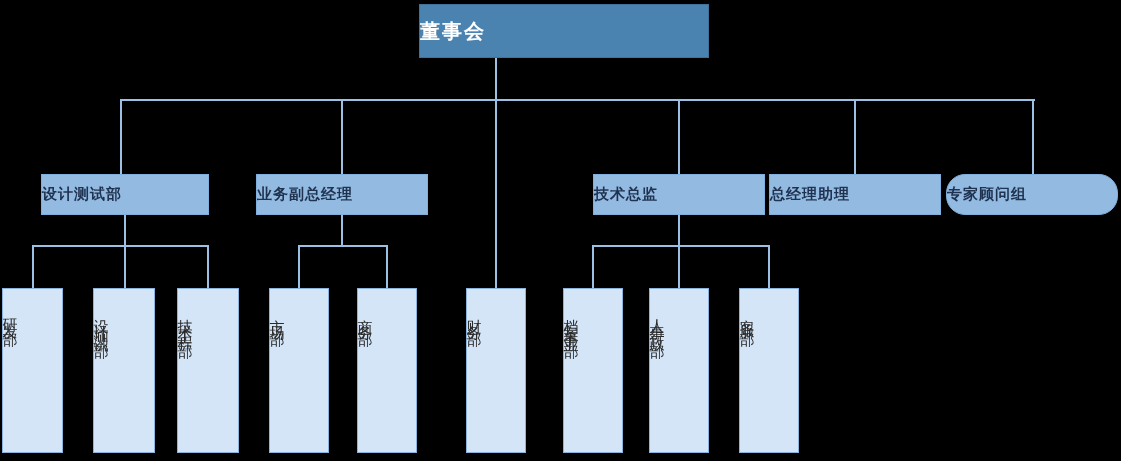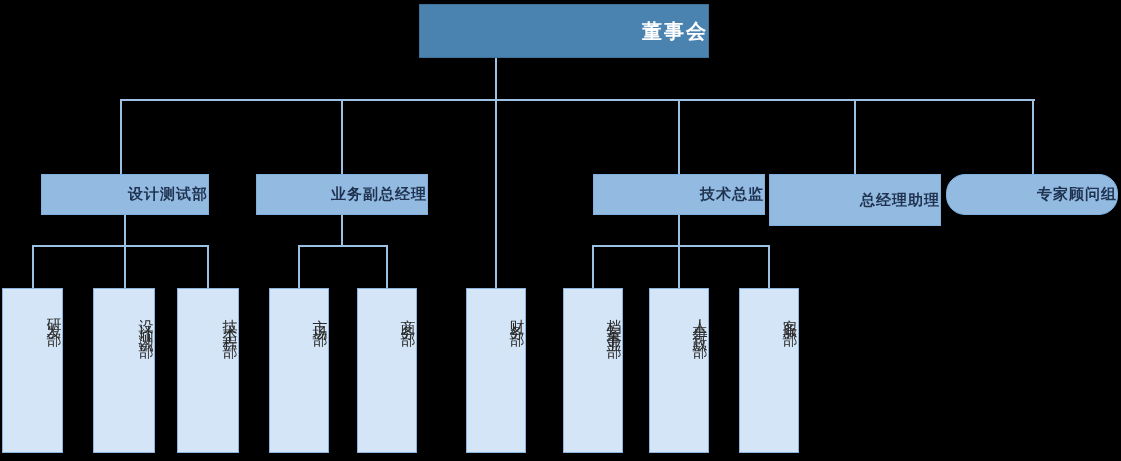--- a/index.html
+++ b/index.html
@@ -16,21 +16,21 @@
     width: 1121px;
     height: 461px;
     background: #000000;
     overflow: hidden;
   }
   .node {
     position: absolute;
     box-sizing: border-box;
     display: flex;
     align-items: center;
-    justify-content: flex-end;
+    justify-content: flex-start;
     text-align: center;
   }
   .node-root {
     background: #4a82b0;
     border: 1px solid #3f7199;
     color: #ffffff;
     font-weight: bold;
     font-size: 20px;
     letter-spacing: 2px;
   }
@@ -103,21 +103,21 @@
 
   <div class="node node-exec" style="left:41px; top:174px; width:168px; height:41px;">
     <span>设计测试部</span>
   </div>
   <div class="node node-exec" style="left:256px; top:174px; width:172px; height:41px;">
     <span>业务副总经理</span>
   </div>
   <div class="node node-exec" style="left:593px; top:174px; width:172px; height:41px;">
     <span>技术总监</span>
   </div>
-  <div class="node node-exec" style="left:769px; top:174px; width:172px; height:52px;">
+  <div class="node node-exec" style="left:769px; top:174px; width:172px; height:41px;">
     <span>总经理助理</span>
   </div>
   <div class="node node-exec" style="left:946px; top:174px; width:172px; height:41px;border-radius:19px;">
     <span>专家顾问组</span>
   </div>
 
   <div class="node node-dept" style="left:2px; top:288px; width:61px; height:165px;">
     <span class="vlabel">研发部</span>
   </div>
   <div class="node node-dept" style="left:93px; top:288px; width:62px; height:165px;">

